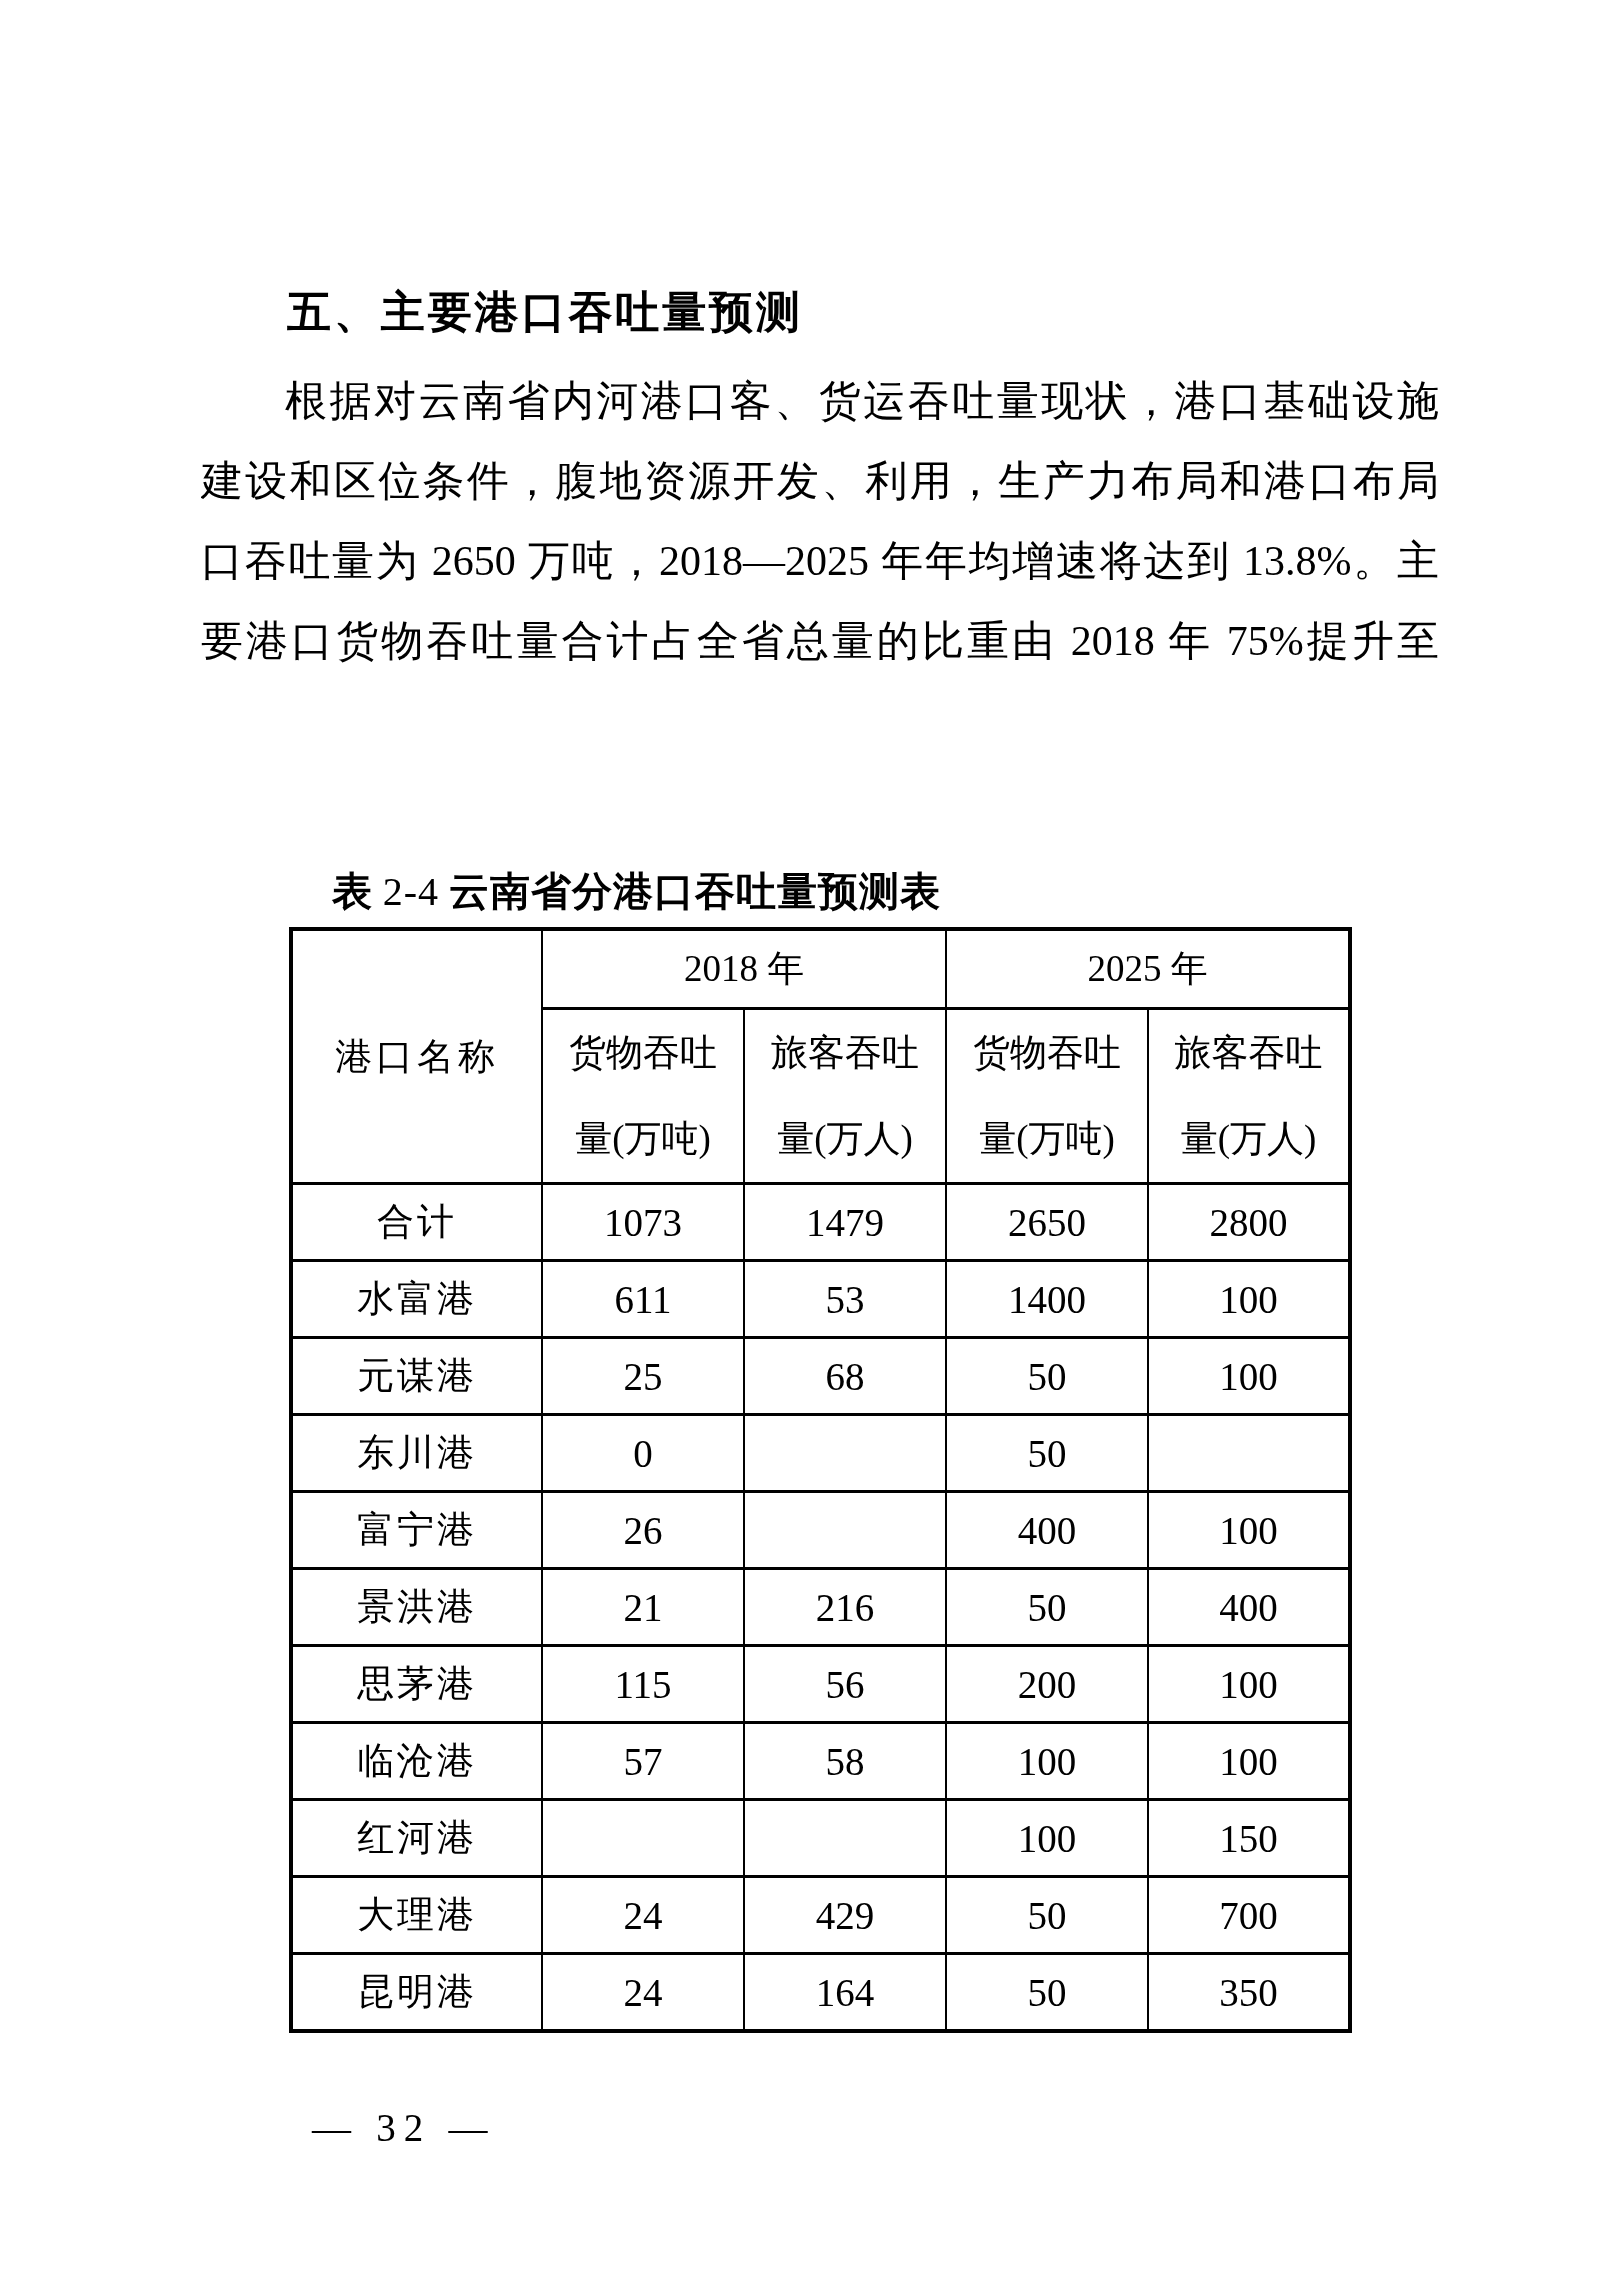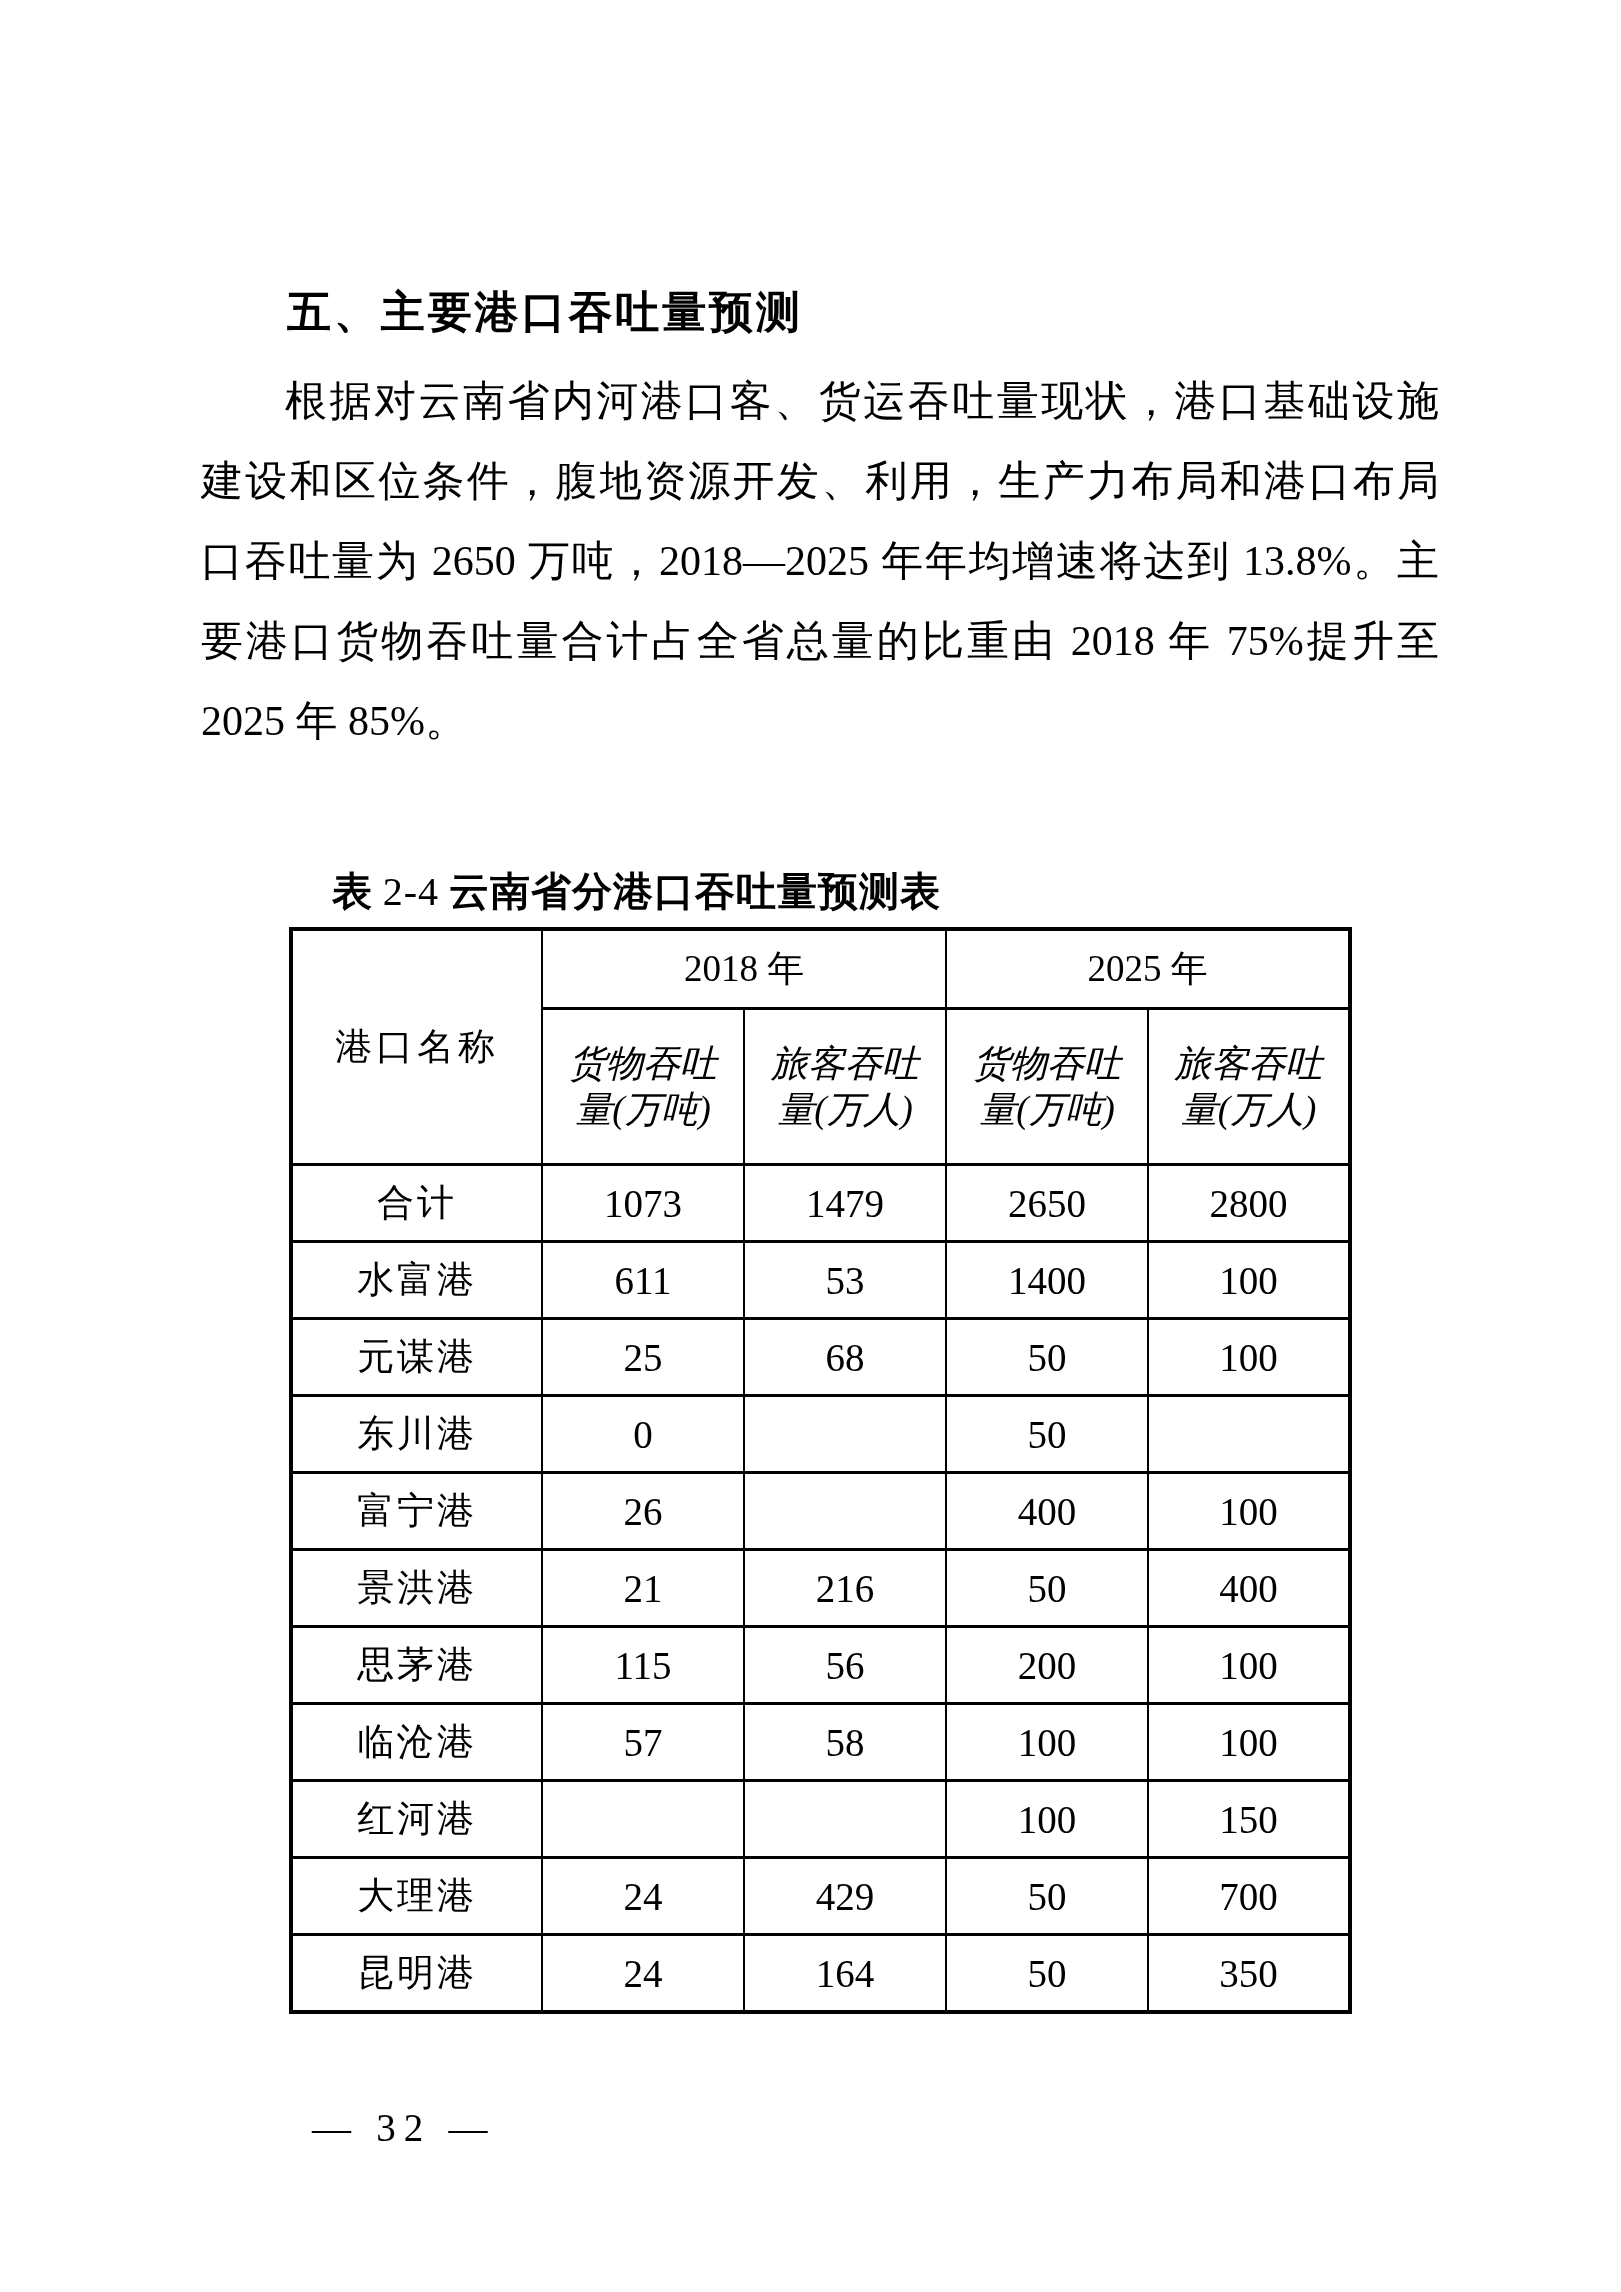--- a/index.html
+++ b/index.html
@@ -87,23 +87,22 @@
   }
   tr.year-row th {
     height: 76px;
     font-size: 37px;
     border-bottom-width: 2.9px;
   }
   th.port-col { font-size: 37px; letter-spacing: 3.9px; }
   tr.sub-row th {
     height: 153px;
     font-size: 37px;
-    line-height: 46px;
+    line-height: 86px;
     white-space: pre-line;
-    font-style: italic;
   }
   tr.data-row td { height: 74px; font-size: 39px; }
   tr.data-row td.port { font-size: 37px; letter-spacing: 2.9px; text-align: center; }
 
   .pagenum {
     position: absolute;
     left: 312px;
     top: 2105px;
     font-size: 39px;
     letter-spacing: 7.8px;
@@ -115,21 +114,20 @@
 
 <div class="page">
 
   <h1 class="heading">五、主要港口吞吐量预测</h1>
 
   <div class="para">
     <div class="pline first">根据对云南省内河港口客、货运吞吐量现状，港口基础设施</div>
     <div class="pline">建设和区位条件，腹地资源开发、利用，生产力布局和港口布局</div>
     <div class="pline">口吞吐量为 2650 万吨，2018—2025 年年均增速将达到 13.8%。主</div>
     <div class="pline">要港口货物吞吐量合计占全省总量的比重由 2018 年 75%提升至</div>
-    <div class="pline last">2025 年 85%。</div>
   </div>
 
   <div class="caption">
     <span>
       <span>表</span><span class="cap-num">2-4</span><span>云南省分港口吞吐量预测表</span>
     </span>
   </div>
 
   <table class="fc">
     <colgroup>

